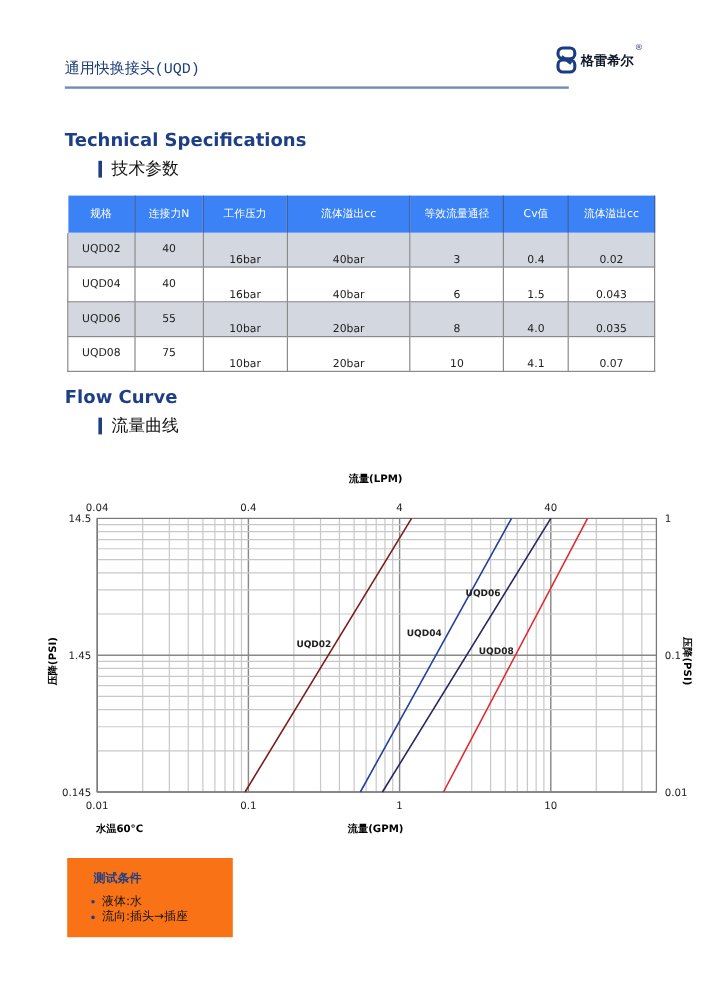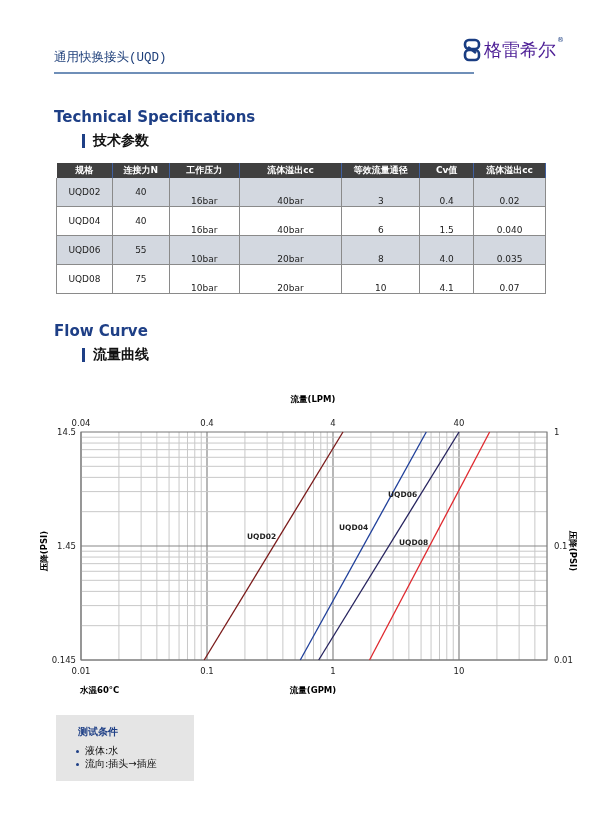--- a/index.html
+++ b/index.html
@@ -2,37 +2,37 @@
 <html><head>
 <meta charset="utf-8">
 <style>
   * { box-sizing: border-box; margin: 0; padding: 0; }
   body { width: 600px; height: 835px; background: #ffffff; font-family: "DejaVu Sans", "Liberation Sans", sans-serif; color: #222; position: relative; overflow: hidden; }
   .header { position: absolute; left: 54px; top: 40px; width: 494px; height: 30px; font-family: Liberation Mono, monospace; }
   .header-title { position: absolute; left: 0; top: 9px; font-size: 12.5px; color: #1e3f7a; }
   .header-rule { position: absolute; left: 54px; top: 72px; width: 420px; height: 2px; background: #6f8fb8; }
   .logo { position: absolute; left: 463px; top: 38px; display: flex; align-items: center; gap: 3px; }
   .logo-mark { width: 18px; height: 24px; }
-  .logo-text { font-size: 18px; font-weight: normal; color: #4c1d95; letter-spacing: 0px; }
+  .logo-text { font-size: 11px; font-weight: bold; color: #0f172a; letter-spacing: 0px; }
   .logo-reg { position: absolute; right: -8px; top: -2px; font-size: 7px; color: #1a3d82; }
 
   .sec-en { position: absolute; left: 54px; font-size: 15px; font-weight: bold; color: #1e3f86; }
-  .sec-cn { position: absolute; left: 54px; font-size: 14px; font-weight: bold; color: #111; display: flex; align-items: center; padding-left: 28px; }
+  .sec-cn { position: absolute; left: 54px; font-size: 14px; font-weight: normal; color: #111; display: flex; align-items: center; padding-left: 28px; }
   .sec-cn .bar { width: 3px; height: 14px; background: #1e3f86; margin-right: 8px; }
 
   table.spec { position: absolute; left: 56px; top: 163px; width: 490px; border-collapse: collapse; font-size: 9px; }
-  table.spec th { background: #404040; color: #fff; font-weight: bold; height: 15px; border-right: 1px solid #3f5f9f; }
+  table.spec th { background: #3b82f6; color: #fff; font-weight: normal; height: 31px; border-right: 1px solid #3f5f9f; }
   table.spec td { height: 21px; text-align: center; border-right: 1px solid #8a8a8a; border-bottom: 1px solid #8a8a8a; color: #222; }
   table.spec tr.odd td { background: #d3d8e0; }
   table.spec tr.even td { background: #ffffff; }
   table.spec td:first-child { border-left: 1px solid #8a8a8a; }
   table.spec td.lowered { padding-top: 18px; }
 
   .chart-wrap { position: absolute; left: 0; top: 385px; width: 600px; height: 320px; }
-  .cond-box { position: absolute; left: 56px; top: 715px; width: 138px; height: 66px; background: #e5e5e5; }
+  .cond-box { position: absolute; left: 56px; top: 715px; width: 138px; height: 66px; background: #f97316; }
   .cond-title { position: absolute; left: 22px; top: 10px; font-size: 10px; color: #1e3f86; font-weight: bold; }
   .cond-item { position: absolute; left: 20px; font-size: 10px; color: #111; }
   .cond-item .dot { display: inline-block; width: 3px; height: 3px; background: #1e3f86; border-radius: 50%; margin-right: 6px; vertical-align: middle; }
 </style>
 </head>
 <body>
 
 <div class="header">
   <span class="header-title">通用快换接头(UQD)</span>
 </div>
@@ -75,21 +75,21 @@
       <td class="lowered">0.4</td>
       <td class="lowered">0.02</td>
     </tr>
     <tr class="even">
       <td>UQD04</td>
       <td>40</td>
       <td class="lowered">16bar</td>
       <td class="lowered">40bar</td>
       <td class="lowered">6</td>
       <td class="lowered">1.5</td>
-      <td class="lowered">0.040</td>
+      <td class="lowered">0.043</td>
     </tr>
     <tr class="odd">
       <td>UQD06</td>
       <td>55</td>
       <td class="lowered">10bar</td>
       <td class="lowered">20bar</td>
       <td class="lowered">8</td>
       <td class="lowered">4.0</td>
       <td class="lowered">0.035</td>
     </tr>

